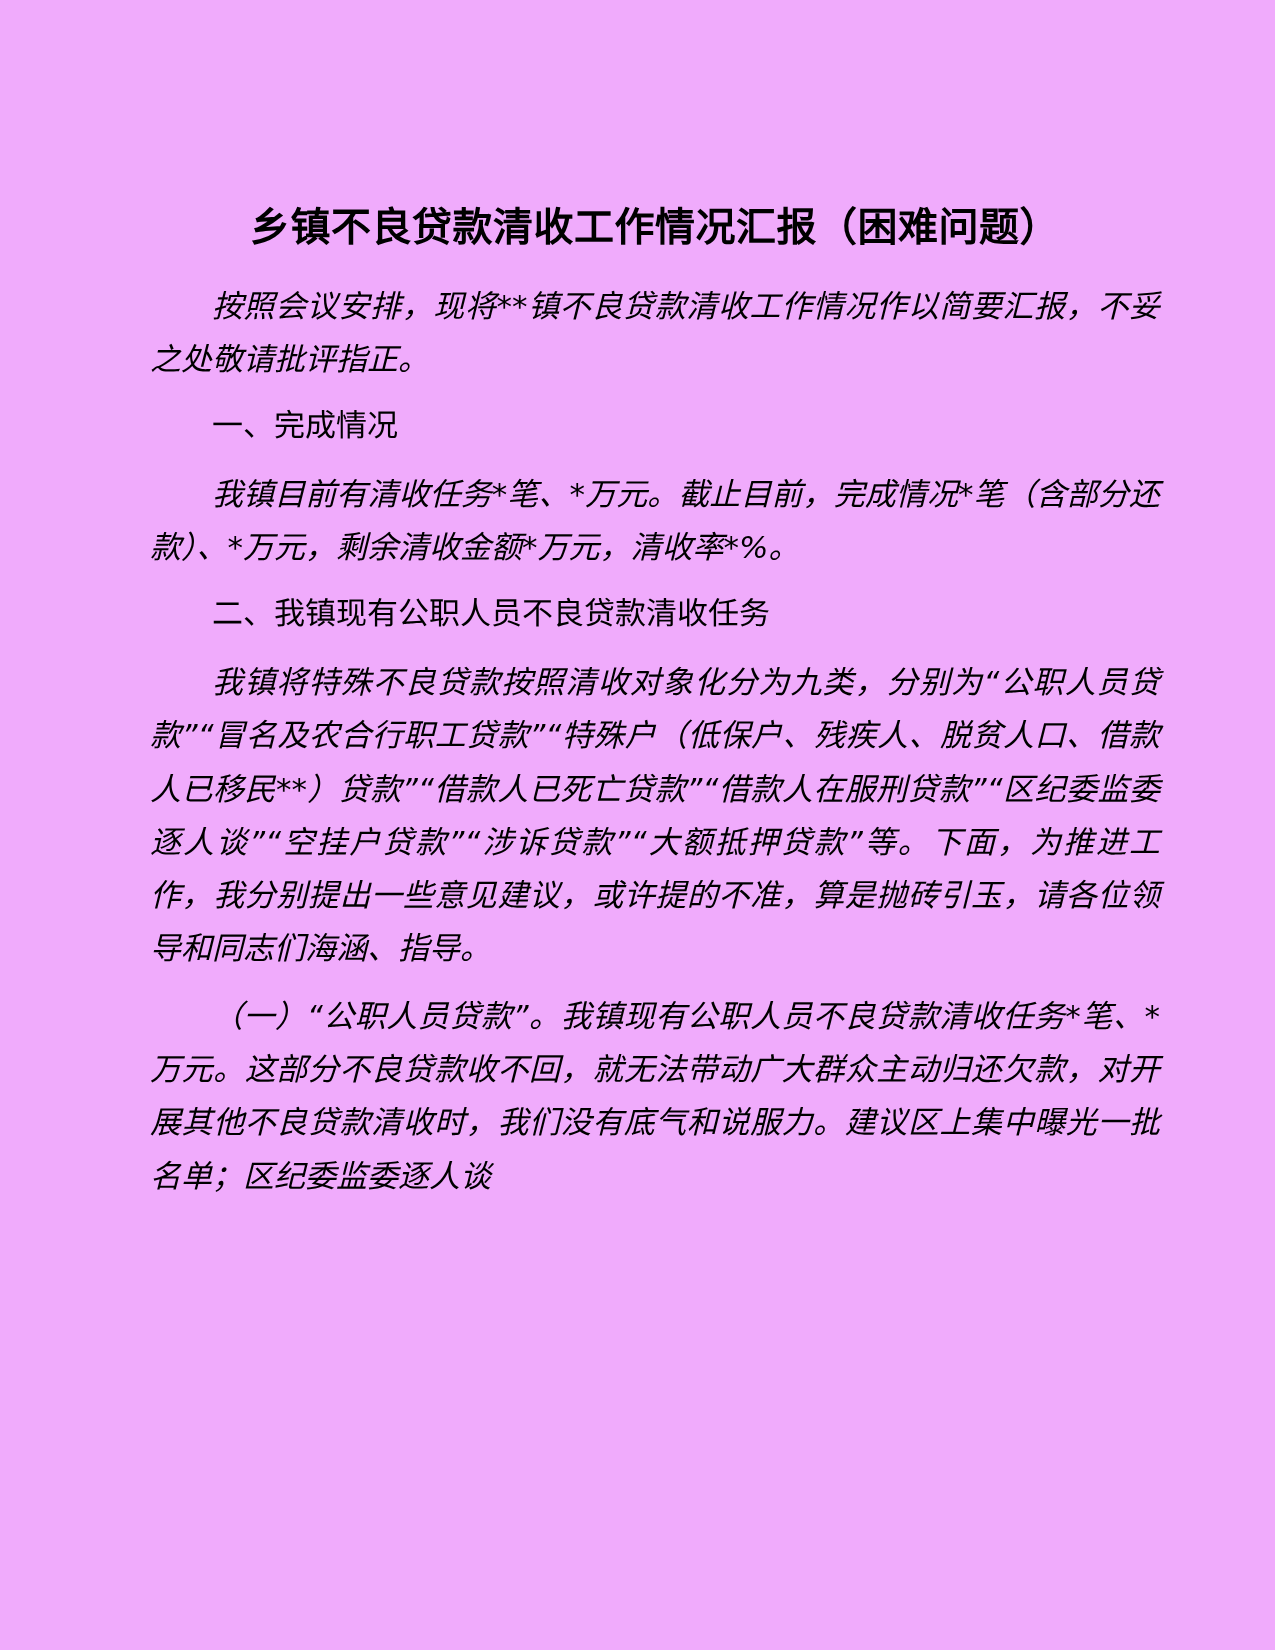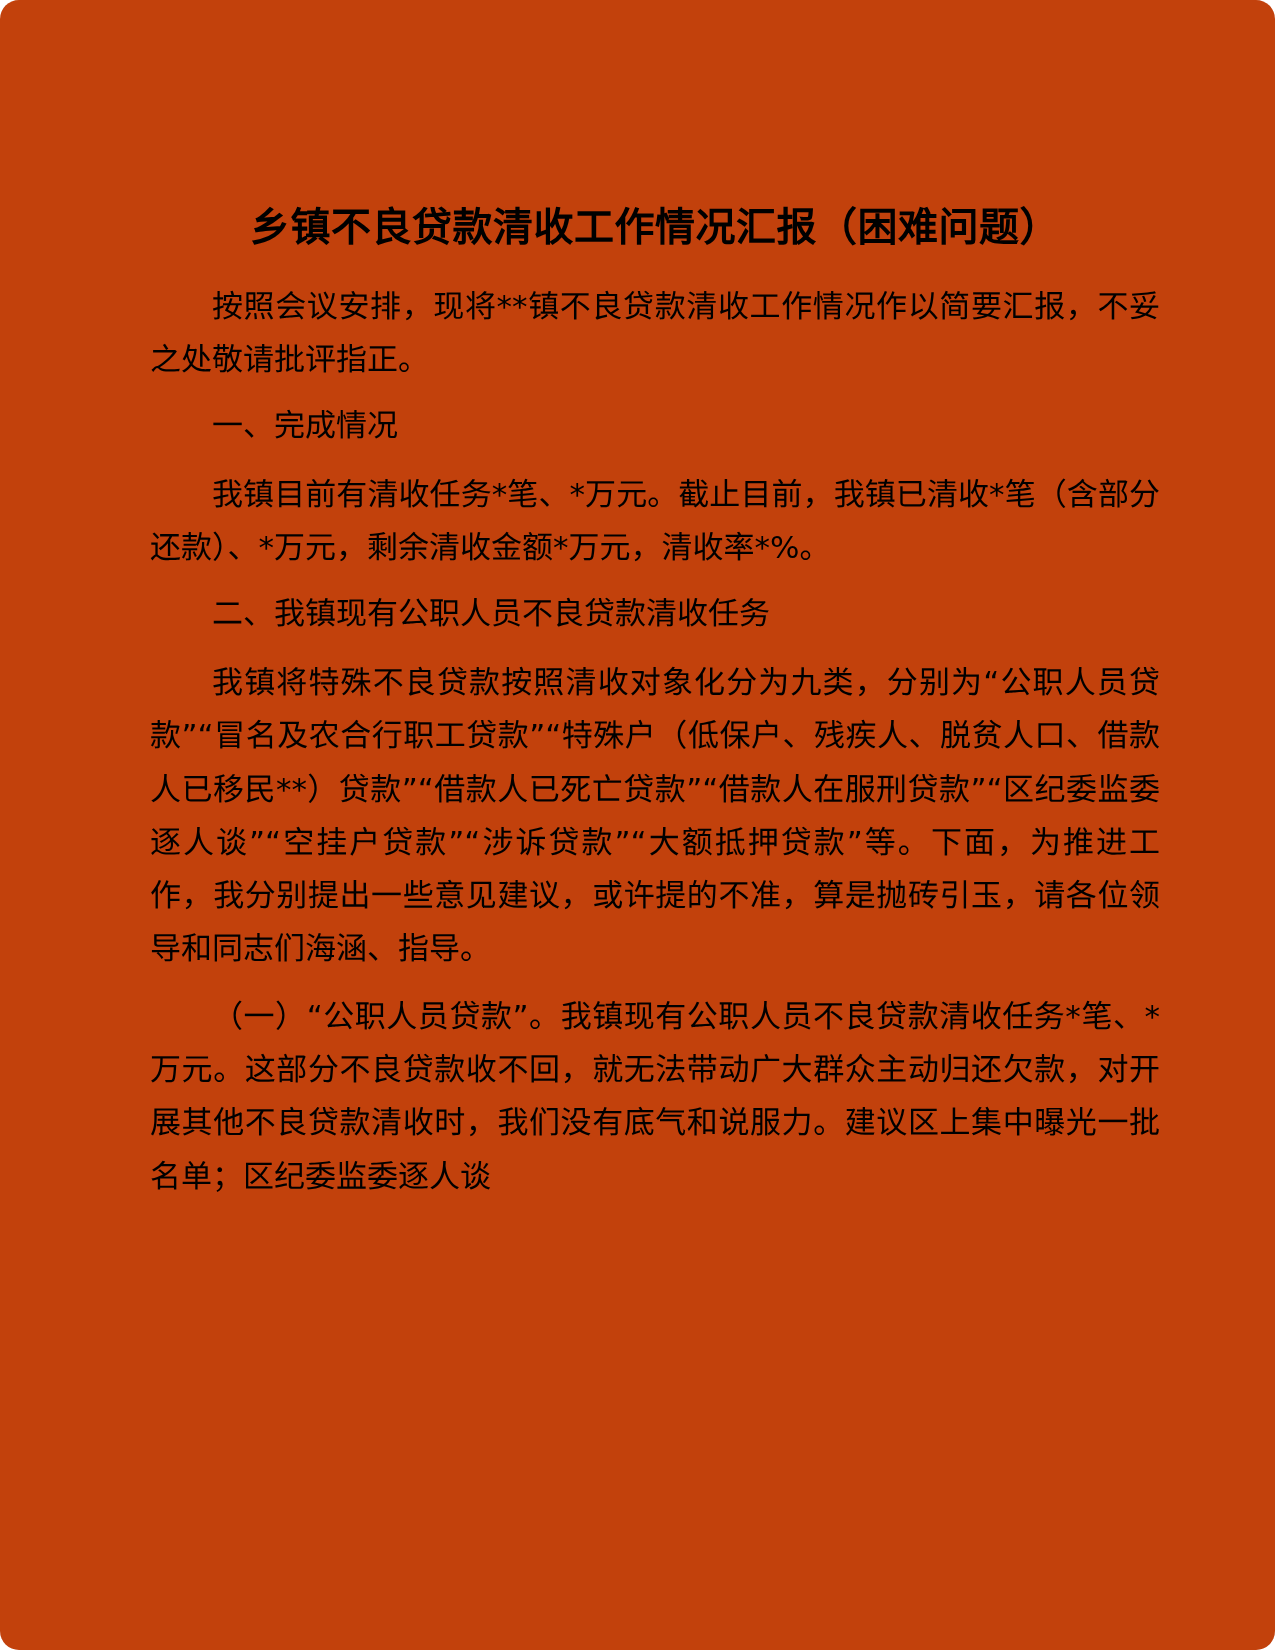--- a/index.html
+++ b/index.html
@@ -11,39 +11,39 @@
     width: 1275px;
     min-height: 1650px;
     font-family: "DejaVu Sans", "Liberation Sans", sans-serif;
     color: #000000;
   }
   .page {
     width: 1275px;
     min-height: 1650px;
     box-sizing: border-box;
     padding: 200px 115px 60px 150px;
-    background: #c2410c;
-    border-radius: 19px;
+    background: #f0abfc;
   }
   .doc-title {
     font-size: 40px;
     font-weight: bold;
     line-height: 1.35;
     letter-spacing: 0.5px;
     text-align: center;
     margin: 0 0 26px 0;
     white-space: nowrap;
   }
   .para {
     font-size: 31px;
     line-height: 1.72;
     text-align: justify;
     text-justify: inter-ideograph;
     margin: 0 0 14px 0;
     text-indent: 2em;
+    font-style: italic;
   }
   .para:last-child {
     margin-bottom: 0;
   }
   .heading {
     font-size: 31px;
     line-height: 1.72;
     margin: 0 0 14px 0;
     text-indent: 2em;
     font-family: Liberation Mono, monospace;
@@ -53,21 +53,21 @@
 <body>
 
 <div class="page">
 
   <h1 class="doc-title">乡镇不良贷款清收工作情况汇报（困难问题）</h1>
 
   <p class="para">按照会议安排，现将**镇不良贷款清收工作情况作以简要汇报，不妥之处敬请批评指正。</p>
 
   <p class="heading">一、完成情况</p>
 
-  <p class="para">我镇目前有清收任务*笔、*万元。截止目前，我镇已清收*笔（含部分还款）、*万元，剩余清收金额*万元，清收率*%。</p>
+  <p class="para">我镇目前有清收任务*笔、*万元。截止目前，完成情况*笔（含部分还款）、*万元，剩余清收金额*万元，清收率*%。</p>
 
   <p class="heading">二、我镇现有公职人员不良贷款清收任务</p>
 
   <p class="para">我镇将特殊不良贷款按照清收对象化分为九类，分别为“公职人员贷款”“冒名及农合行职工贷款”“特殊户（低保户、残疾人、脱贫人口、借款人已移民**）贷款”“借款人已死亡贷款”“借款人在服刑贷款”“区纪委监委逐人谈”“空挂户贷款”“涉诉贷款”“大额抵押贷款”等。下面，为推进工作，我分别提出一些意见建议，或许提的不准，算是抛砖引玉，请各位领导和同志们海涵、指导。</p>
 
   <p class="para">（一）“公职人员贷款”。我镇现有公职人员不良贷款清收任务*笔、*万元。这部分不良贷款收不回，就无法带动广大群众主动归还欠款，对开展其他不良贷款清收时，我们没有底气和说服力。建议区上集中曝光一批名单；区纪委监委逐人谈</p>
 
 </div>
 
 </body></html>

